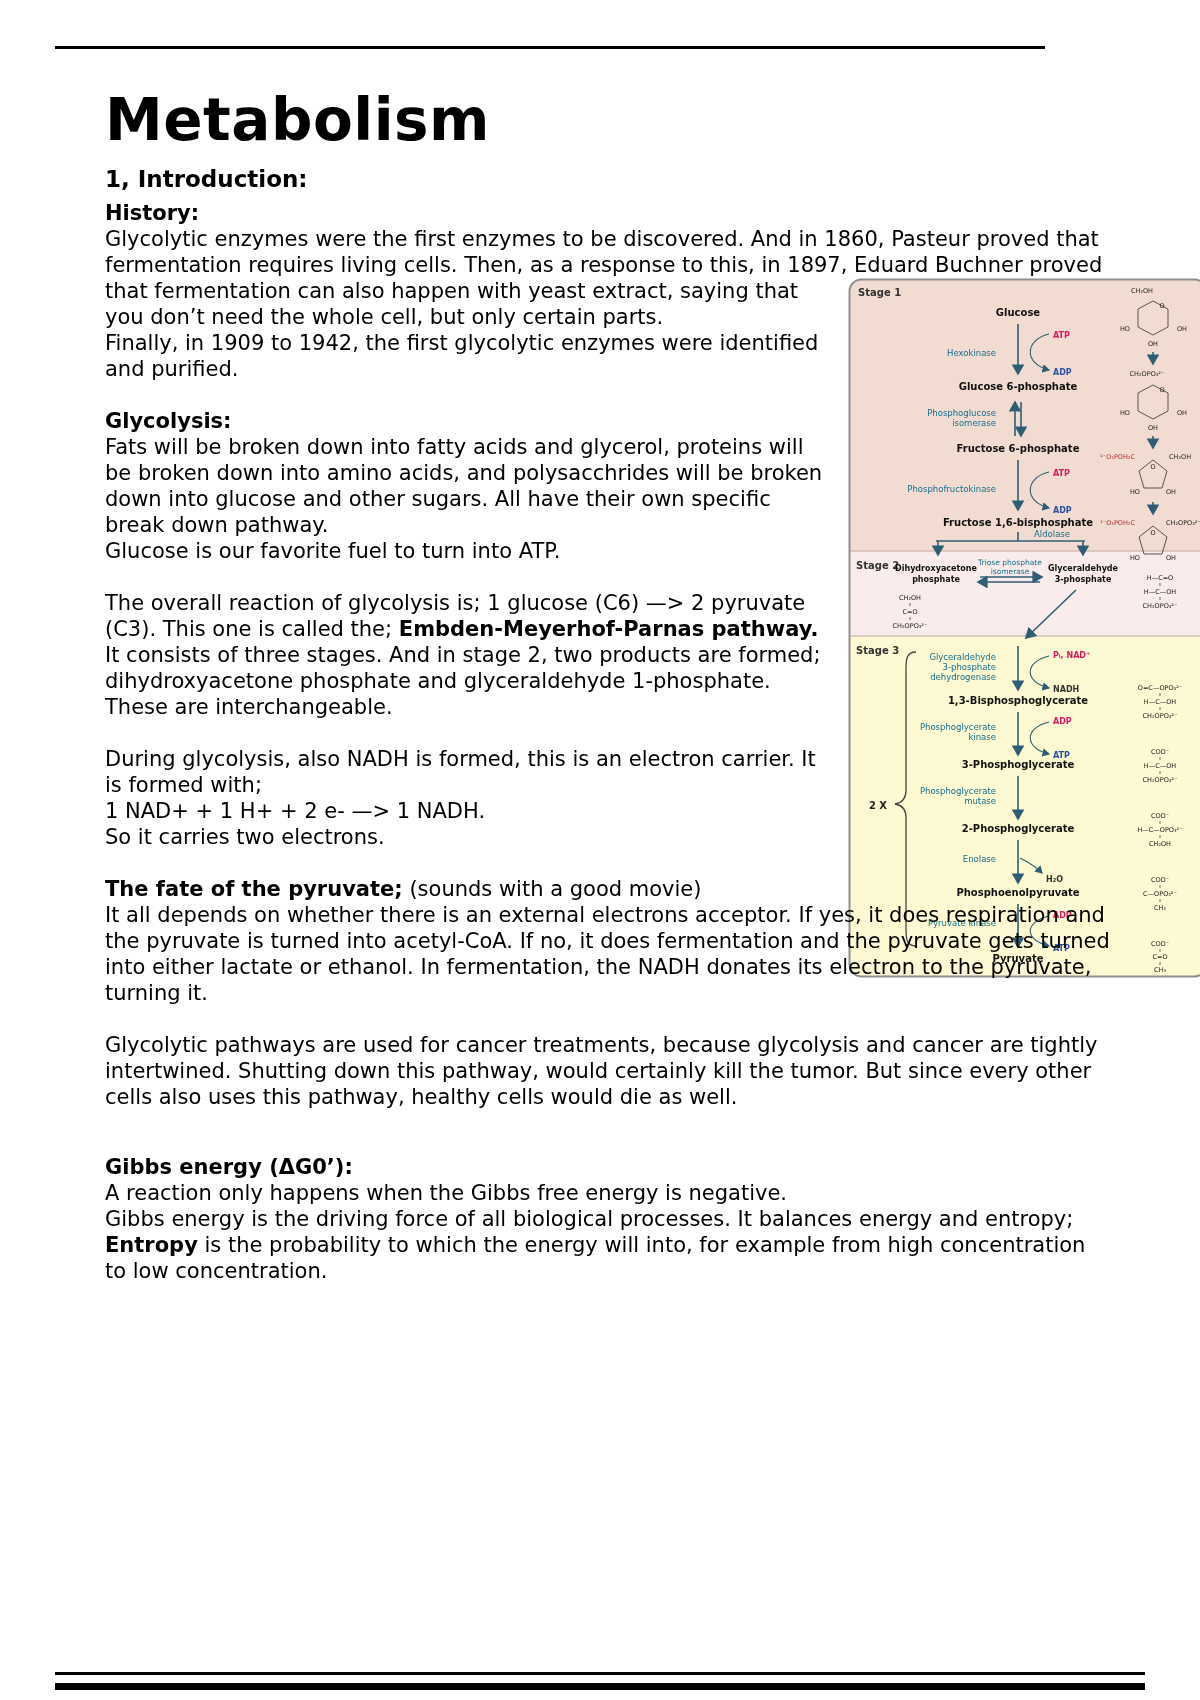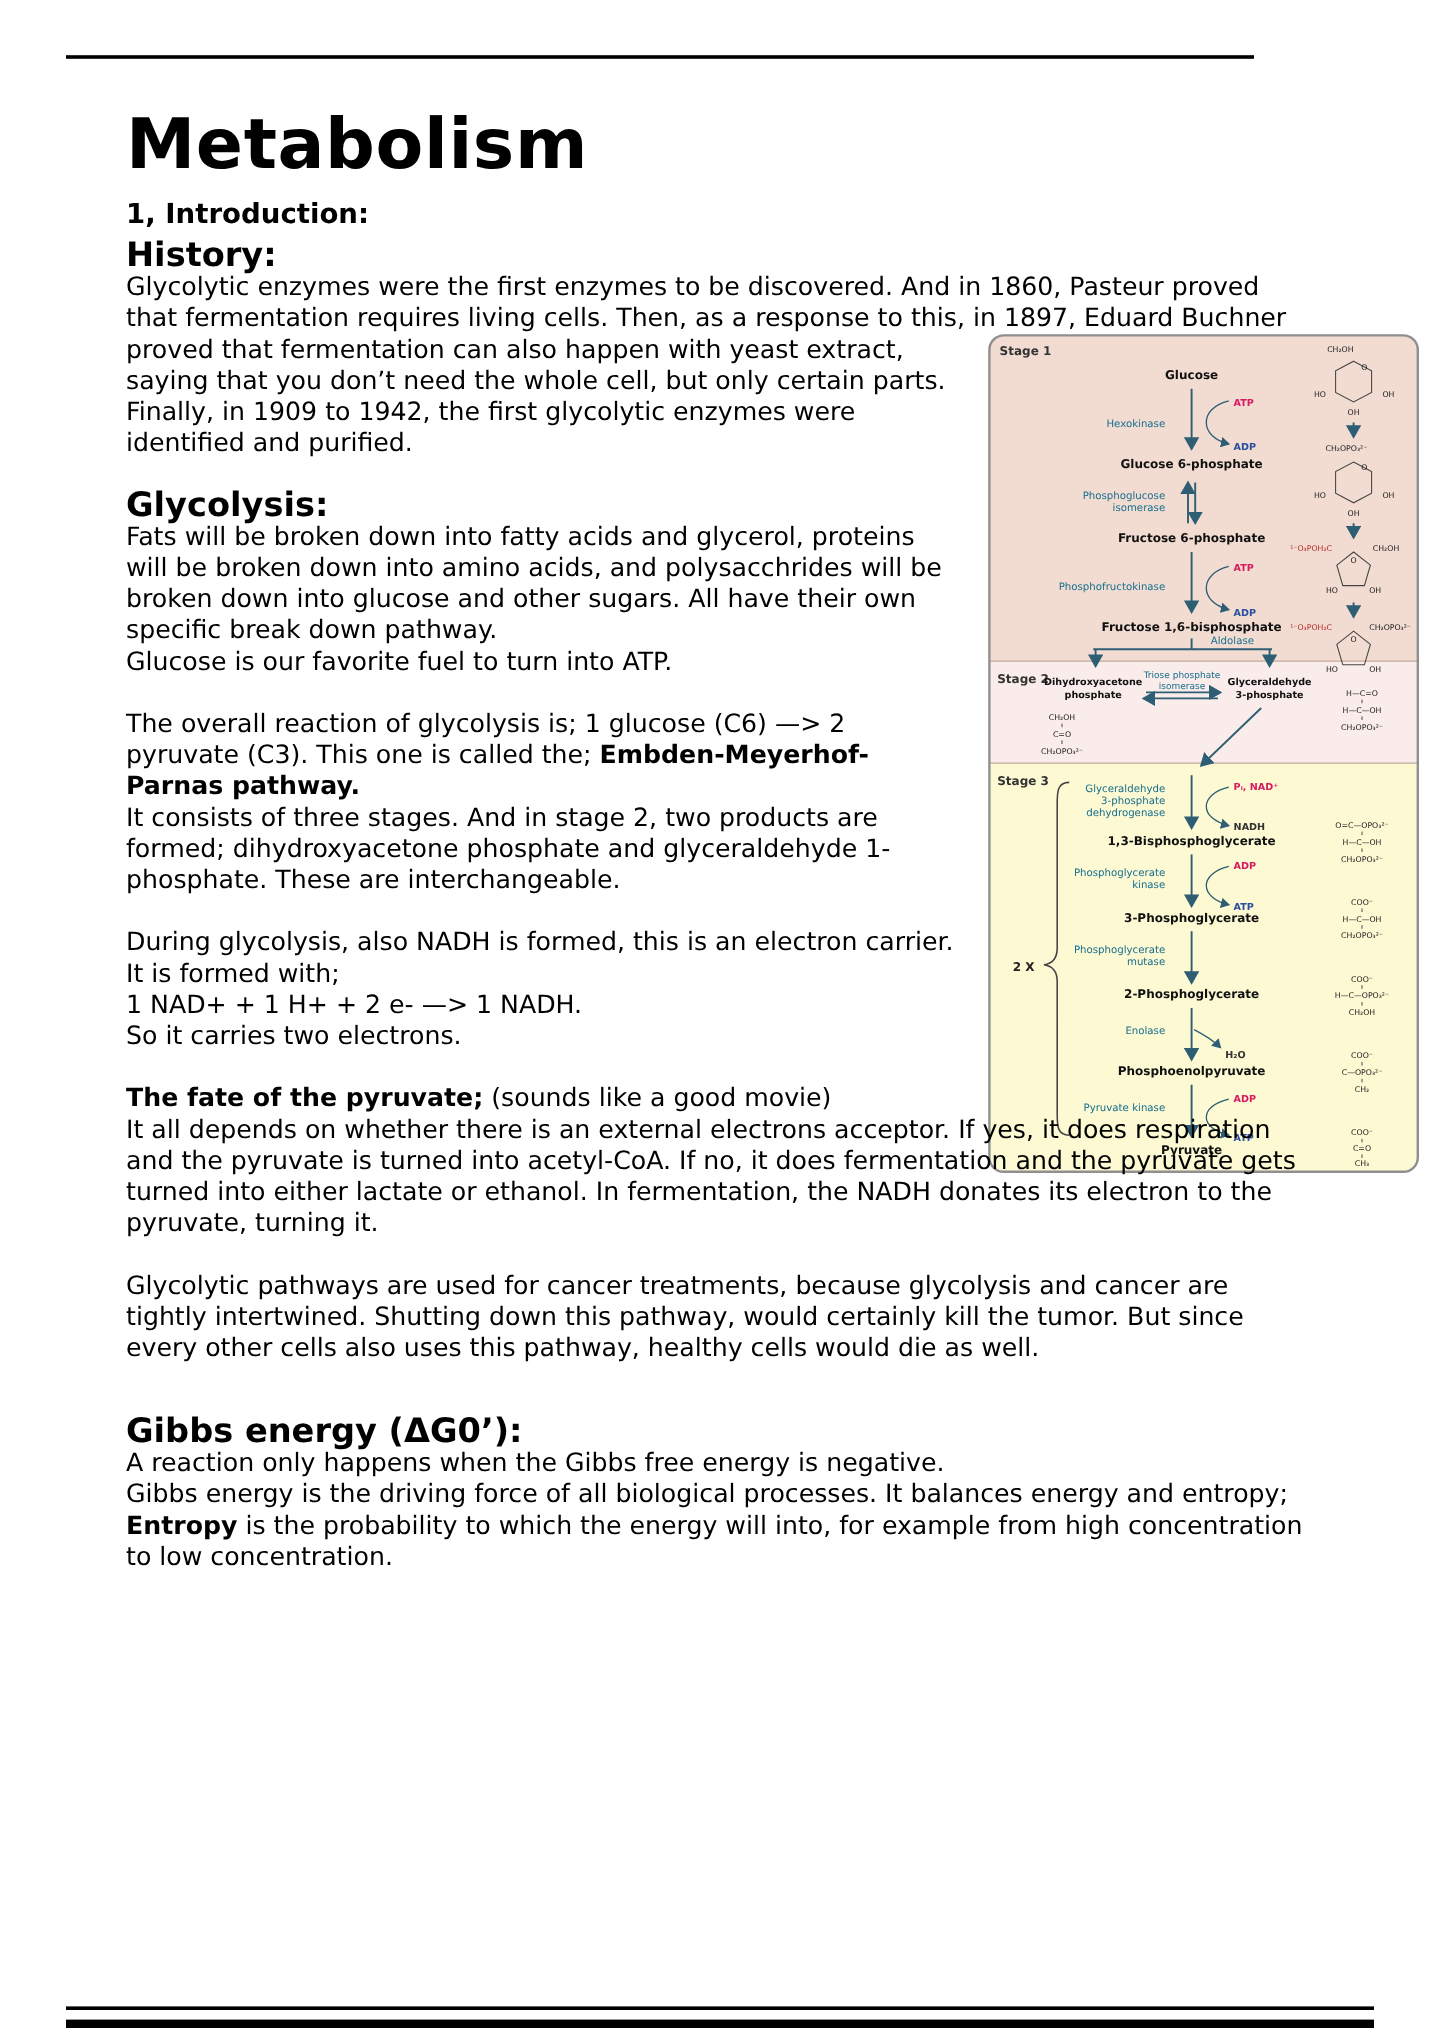--- a/index.html
+++ b/index.html
@@ -1,24 +1,24 @@
 <!DOCTYPE html>
 <html><head>
 <meta charset="utf-8">
 <style>
   html,body{margin:0;padding:0}
   body{width:1200px;height:1700px;background:#ffffff;position:relative;overflow:hidden;
        font-family:"DejaVu Sans",sans-serif;color:#000}
   .rule-top{position:absolute;left:55px;top:46px;width:990px;height:3px;background:#000}
   .rule-bottom-a{position:absolute;left:55px;top:1672px;width:1090px;height:3px;background:#000}
   .rule-bottom-b{position:absolute;left:55px;top:1683px;width:1090px;height:7px;background:#000}
-  .content{padding:88px 112px 0 105px}
+  .content{padding:88px 87px 0 105px}
   .title{font-size:58px;line-height:64px;font-weight:bold;letter-spacing:.5px;margin:0 0 12px}
   .h2{font-size:23px;line-height:30px;font-weight:bold;margin:0 0 6px}
-  .h3{font-size:28px;line-height:26px;font-weight:bold;margin:0}
+  .h3{font-size:21px;line-height:26px;font-weight:bold;margin:0}
   .para{font-size:21px;line-height:26px;margin:0}
   .sp{margin-top:26px}
   .sp2{margin-top:44px}
   .b{font-weight:bold}
   .fig{float:right;width:360px;height:584px;margin:0 -95px 23px 22px;display:block}
   .fig svg{display:block;width:360px;height:700px}
   
   .stg{font:bold 10px "DejaVu Sans",sans-serif;fill:#333}
   .met{font:bold 10px "DejaVu Sans",sans-serif;fill:#111;text-anchor:middle}
   .met2{font:bold 8px "DejaVu Sans",sans-serif;fill:#111;text-anchor:middle}
@@ -240,21 +240,21 @@
       <span>The overall reaction of glycolysis is; 1 glucose (C6) —&gt; 2 pyruvate (C3). This one is called the;</span>
       <span class="b">Embden-Meyerhof-Parnas pathway.</span>
     </p>
     <p class="para">It consists of three stages. And in stage 2, two products are formed; dihydroxyacetone phosphate and glyceraldehyde 1-phosphate. These are interchangeable.</p>
 
     <p class="para sp">During glycolysis, also NADH is formed, this is an electron carrier. It is formed with;</p>
     <p class="para">1 NAD+ + 1 H+ + 2 e- —&gt; 1 NADH.</p>
     <p class="para">So it carries two electrons.</p>
 
     <p class="para sp">
-      <span class="b">The fate of the pyruvate;</span><span> (sounds like a good movie)</span>
+      <span class="b">The fate of the pyruvate;</span><span> (sounds with a good movie)</span>
     </p>
     <p class="para">It all depends on whether there is an external electrons acceptor. If yes, it does respiration and the pyruvate is turned into acetyl-CoA. If no, it does fermentation and the pyruvate gets turned into either lactate or ethanol. In fermentation, the NADH donates its electron to the pyruvate, turning it.</p>
 
     <p class="para sp">Glycolytic pathways are used for cancer treatments, because glycolysis and cancer are tightly intertwined. Shutting down this pathway, would certainly kill the tumor. But since every other cells also uses this pathway, healthy cells would die as well.</p>
 
     <div class="h3 sp2">Gibbs energy (ΔG0’):</div>
     <p class="para">A reaction only happens when the Gibbs free energy is negative.</p>
     <p class="para">Gibbs energy is the driving force of all biological processes. It balances energy and entropy;</p>
     <p class="para">
       <span class="b">Entropy</span><span> is the probability to which the energy will into, for example from high concentration to low concentration.</span>

